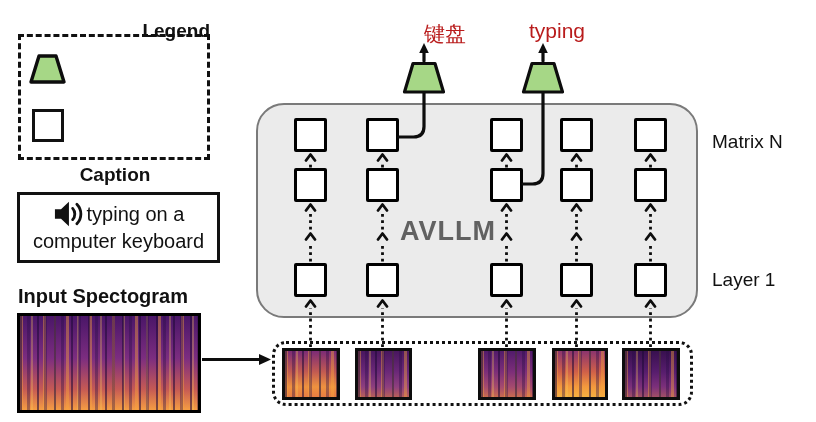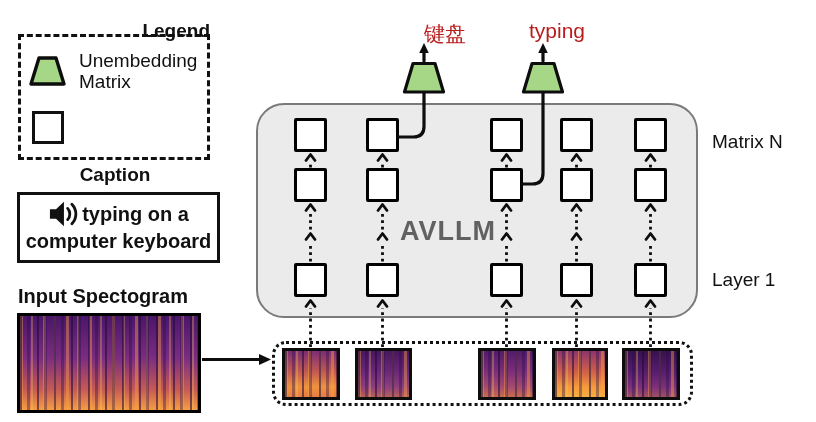--- a/index.html
+++ b/index.html
@@ -11,21 +11,21 @@
   .legend-title{left:12px;top:20px;width:198px;text-align:right;font-size:19px;font-weight:bold;}
   .legend-box{left:18px;top:34px;width:192px;height:126px;border:3px dashed #111;box-sizing:border-box;
               display:flex;flex-direction:column;justify-content:space-around;padding:4px 6px;}
   .legend-item{display:flex;align-items:center;gap:10px;}
   .legend-icon{width:42px;flex:0 0 42px;display:flex;justify-content:center;}
   .legend-label{font-size:19px;line-height:21px;}
   .legend-square{width:26px;height:27px;border:3px solid #111;background:#fff;display:inline-block;}
 
   .caption-title{left:14px;top:164px;width:202px;text-align:center;font-size:19px;font-weight:bold;}
   .caption-box{left:17px;top:192px;width:203px;height:71px;border:3px solid #111;box-sizing:border-box;
-               text-align:center;font-size:20px;line-height:26px;padding-top:5px;font-weight:bold;}
+               text-align:center;font-size:20px;line-height:26px;padding-top:5px;}
   .speaker-svg{vertical-align:-7px;margin-right:4px;}
 
   .spec-title{left:18px;top:285px;font-size:20px;font-weight:bold;}
   .spec{background-image:
     repeating-linear-gradient(90deg, rgba(30,8,55,.55) 0 2px, rgba(30,8,55,0) 2px 7px, rgba(40,12,70,.38) 7px 10px, rgba(40,12,70,0) 10px 17px),
     repeating-linear-gradient(90deg, rgba(250,165,60,.42) 0 3px, rgba(250,165,60,0) 3px 11px, rgba(250,205,90,.3) 11px 13px, rgba(250,205,90,0) 13px 23px),
     linear-gradient(180deg, var(--c1) 0%, var(--c2) 45%, var(--c3) 78%, var(--c4) 100%);}
   .spec-main{left:17px;top:313px;width:184px;height:100px;border:3px solid #000;box-sizing:border-box;}
 
   
@@ -55,21 +55,20 @@
 <div class="canvas">
 
   <div class="abs legend-title">Legend</div>
   <div class="abs legend-box">
     <div class="legend-item">
       <span class="legend-icon">
         <svg width="42" height="34" viewBox="0 0 42 34">
           <polygon points="12,4 29,4 37,30 4,30" class="trap" style="stroke-width:3.4"></polygon>
         </svg>
       </span>
-      <span class="legend-label">Unembedding Matrix</span>
     </div>
     <div class="legend-item">
       <span class="legend-icon">
         <span class="legend-square"></span>
       </span>
     </div>
   </div>
 
   <div class="abs caption-title">Caption</div>
   <div class="abs caption-box">

